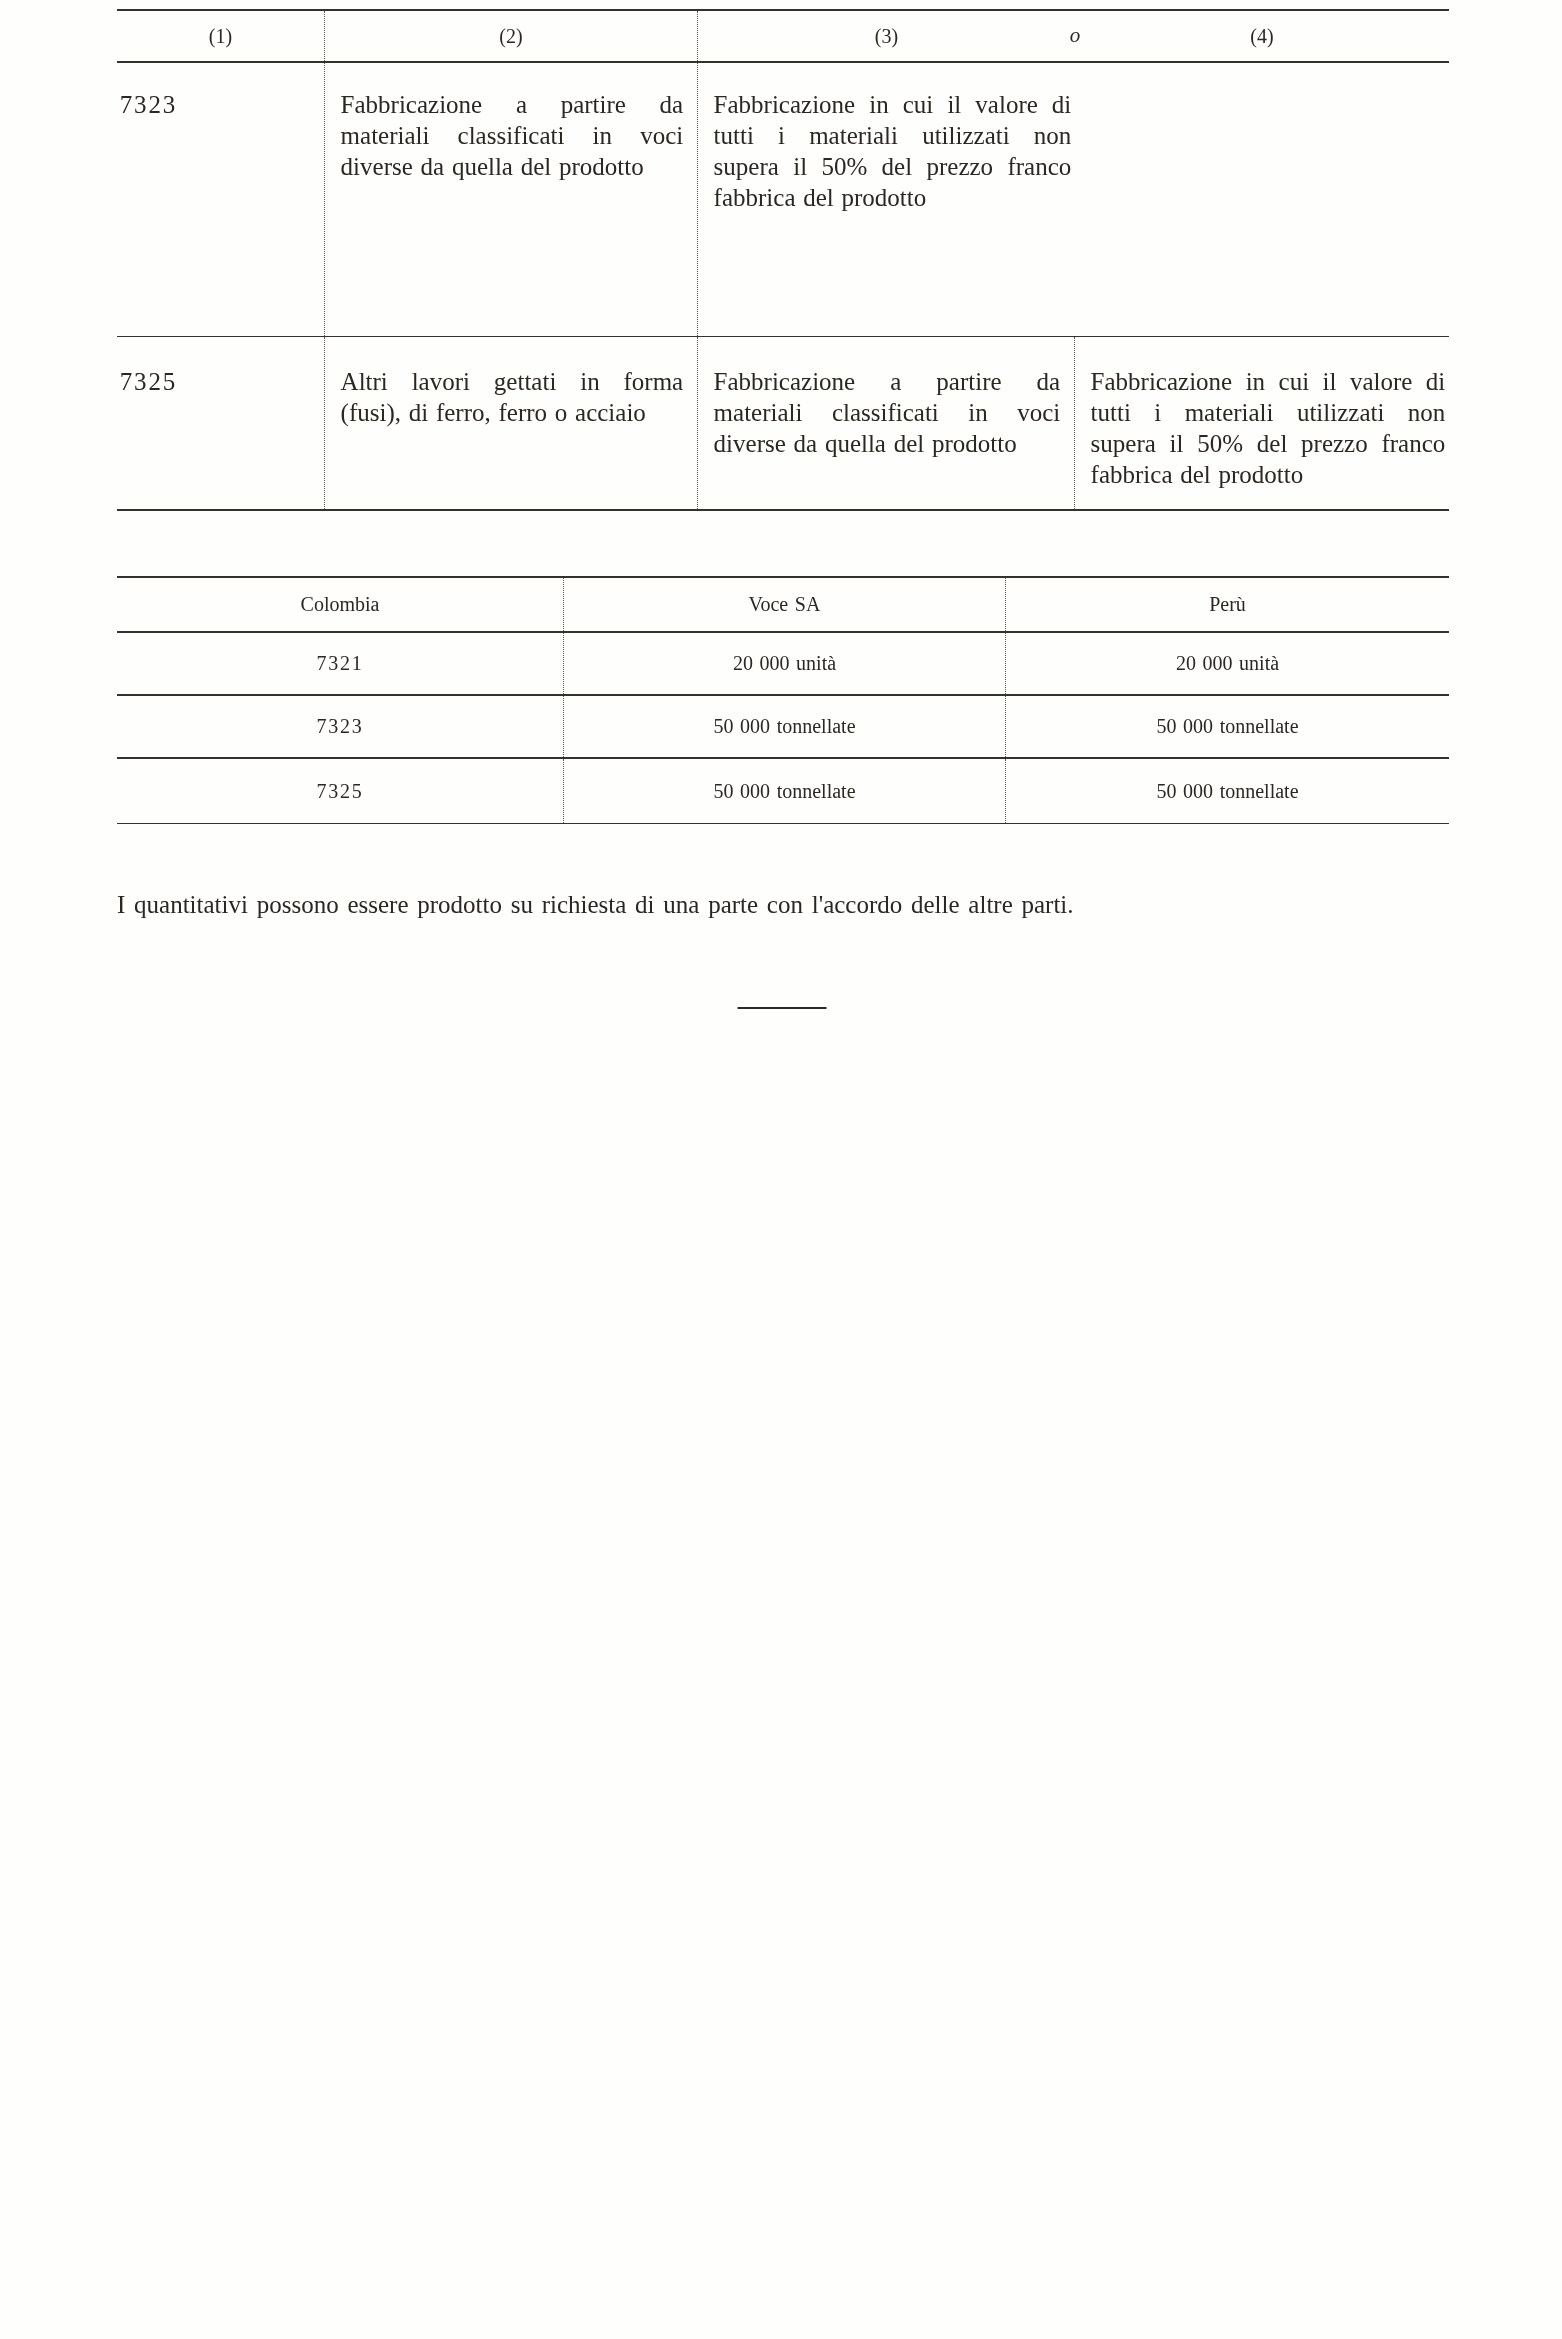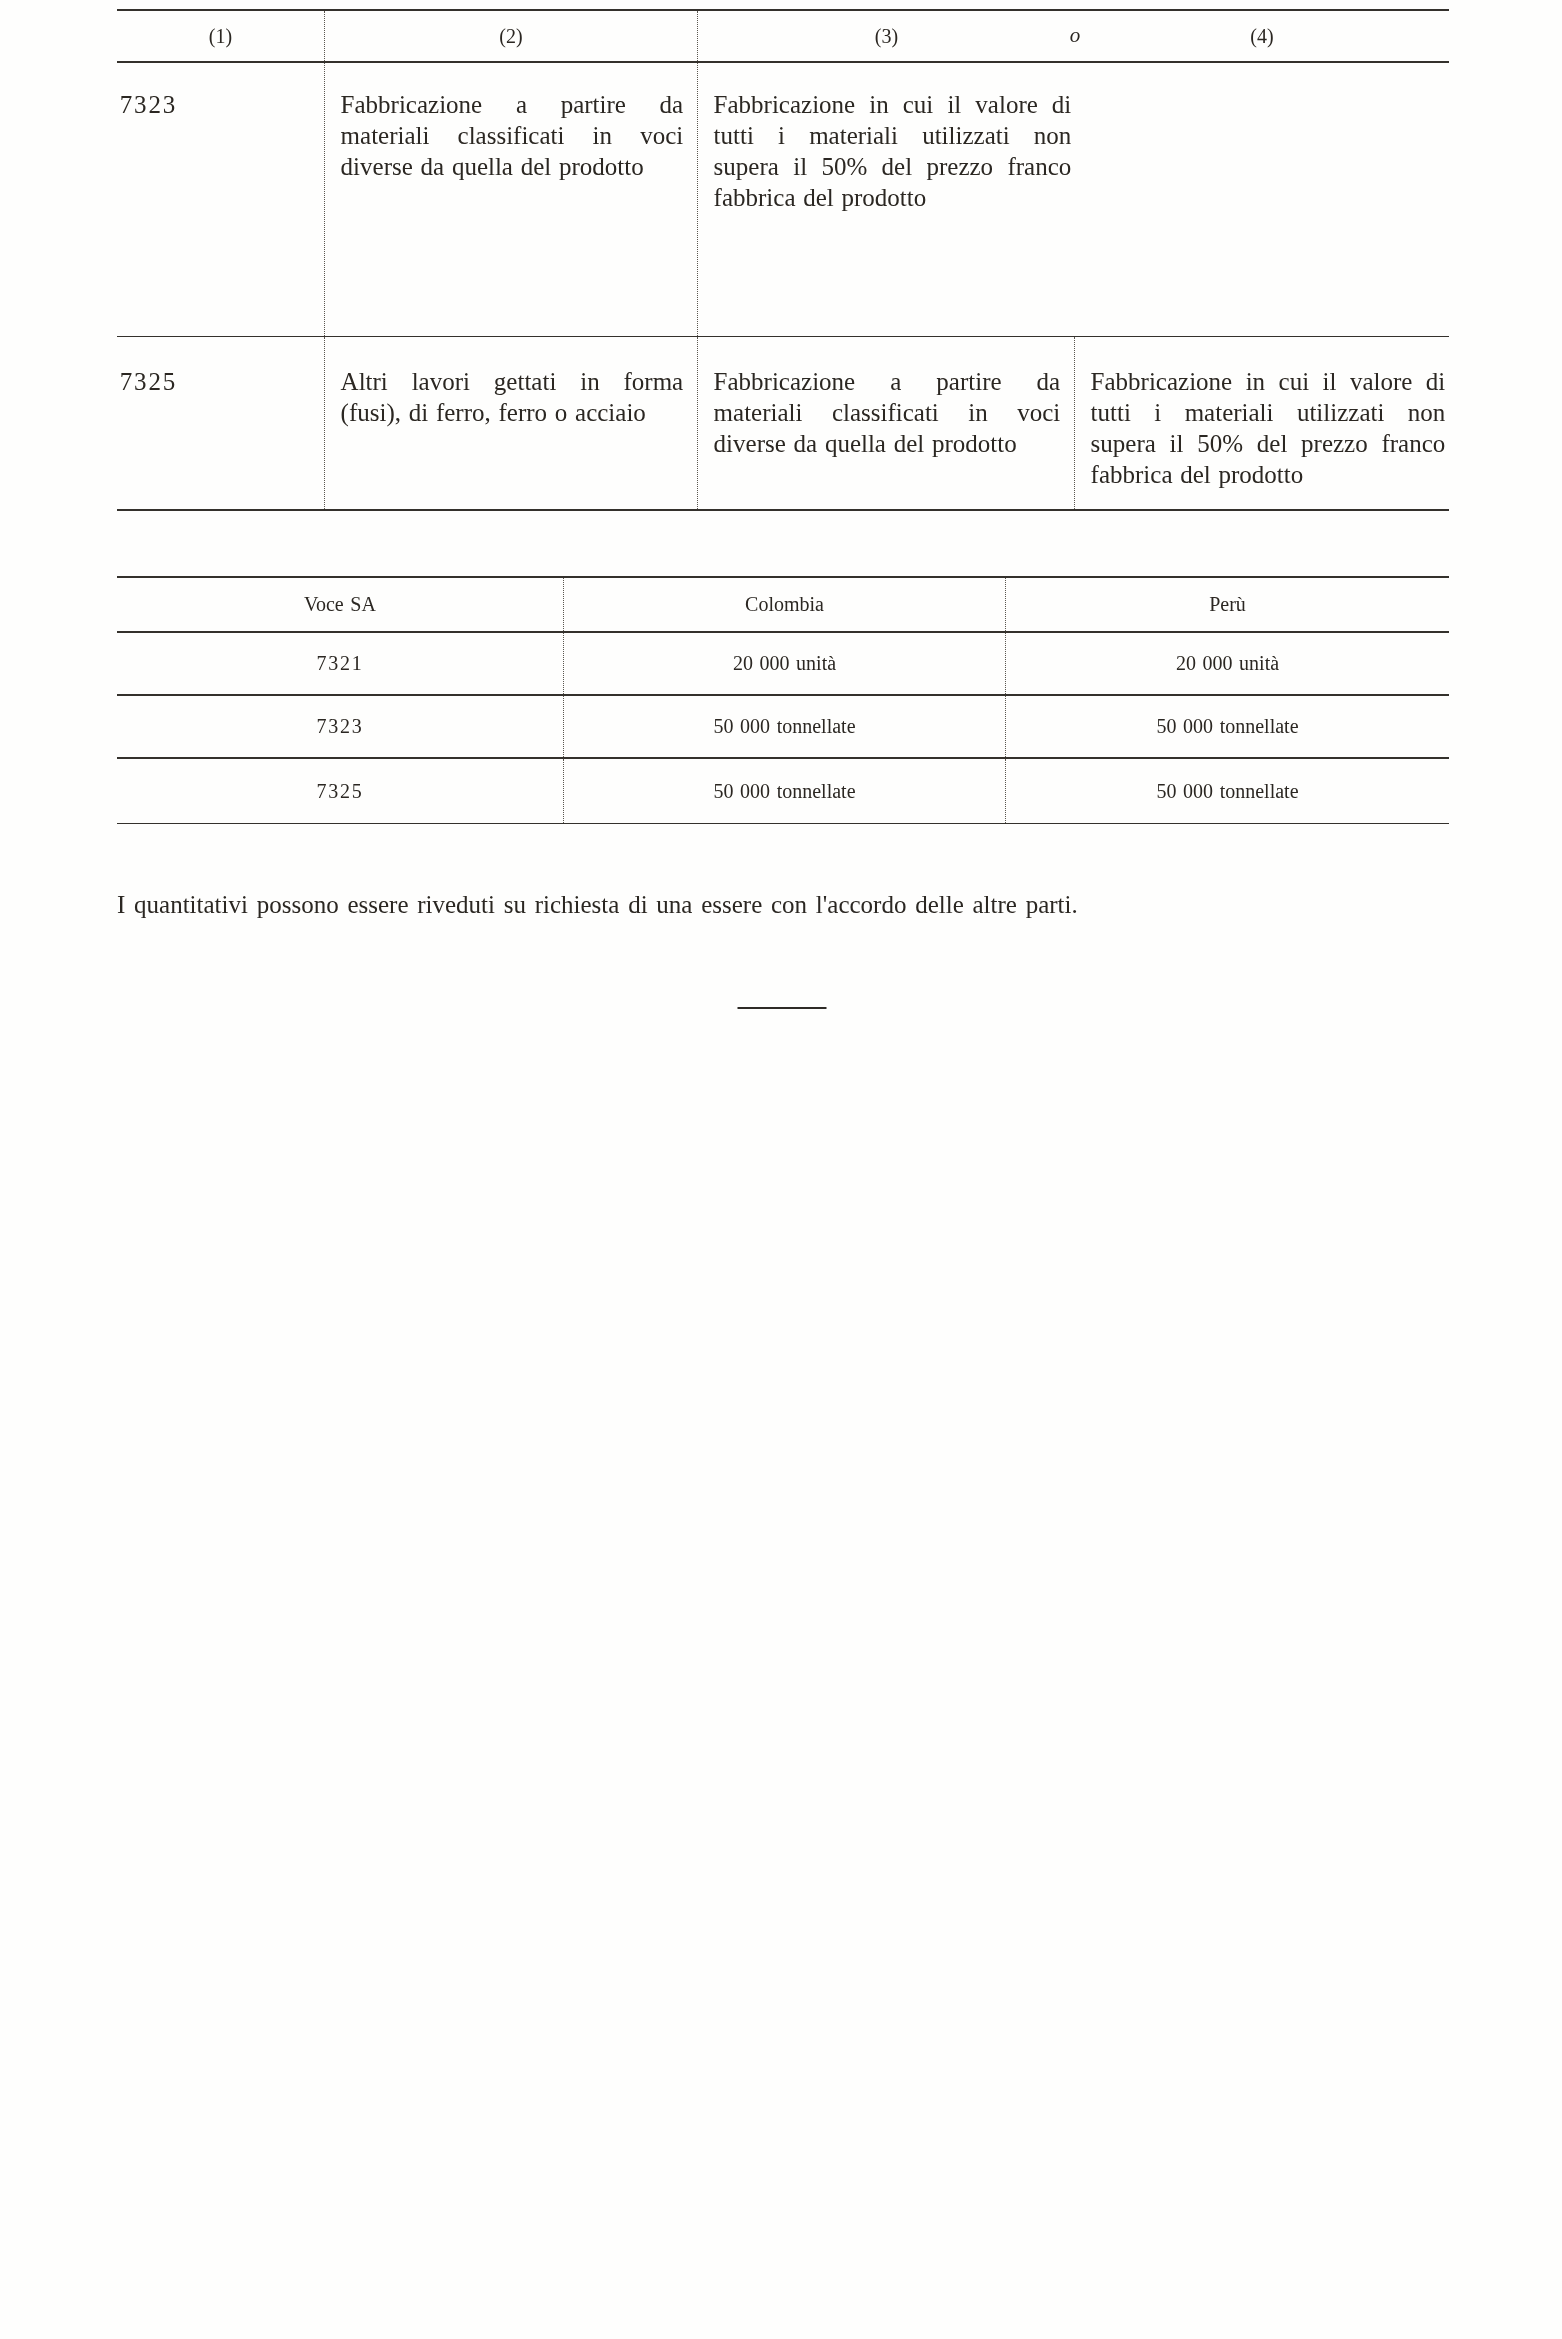--- a/index.html
+++ b/index.html
@@ -118,22 +118,22 @@
     <div class="rt-row r1">
       <div class="rt-cell code vline">7325</div>
       <div class="rt-cell vline">Altri lavori gettati in forma (fusi), di ferro, ferro o acciaio</div>
       <div class="rt-cell vline">Fabbricazione a partire da materiali classificati in voci diverse da quella del prodotto</div>
       <div class="rt-cell c4">Fabbricazione in cui il valore di tutti i materiali utilizzati non supera il 50% del prezzo franco fabbrica del prodotto</div>
     </div>
   </section>
 
   <section class="quota-table">
     <div class="qt-header">
+      <div class="qt-cell vline">Colombia</div>
       <div class="qt-cell vline">Voce SA</div>
-      <div class="qt-cell vline">Colombia</div>
       <div class="qt-cell">Perù</div>
     </div>
 
     <div class="qt-row">
       <div class="qt-cell code vline">7321</div>
       <div class="qt-cell vline">20 000 unità</div>
       <div class="qt-cell">20 000 unità</div>
     </div>
 
     <div class="qt-row">
@@ -142,18 +142,18 @@
       <div class="qt-cell">50 000 tonnellate</div>
     </div>
 
     <div class="qt-row last">
       <div class="qt-cell code vline">7325</div>
       <div class="qt-cell vline">50 000 tonnellate</div>
       <div class="qt-cell">50 000 tonnellate</div>
     </div>
   </section>
 
-  <p class="note">I quantitativi possono essere riveduti su richiesta di una essere con l'accordo delle altre parti.</p>
+  <p class="note">I quantitativi possono essere prodotto su richiesta di una parte con l'accordo delle altre parti.</p>
 
   <div class="end-rule"></div>
 
 </div>
 
 
 </body></html>

